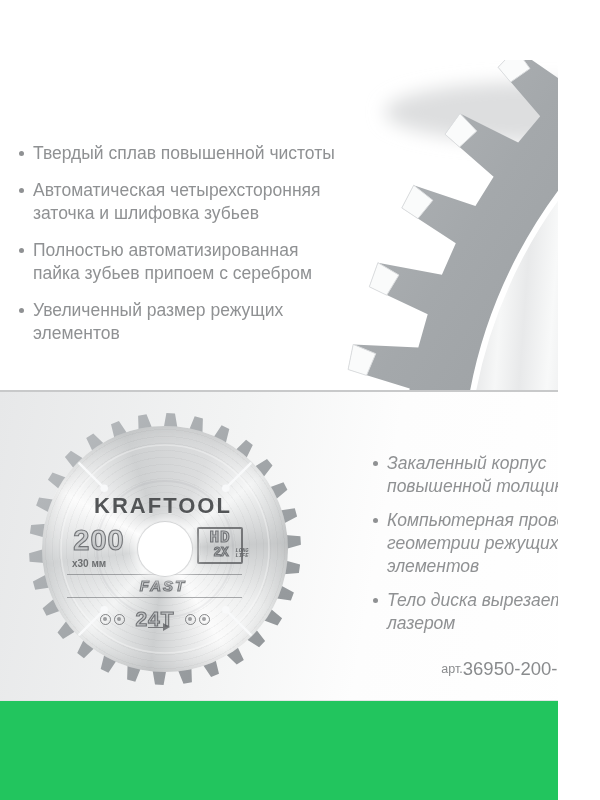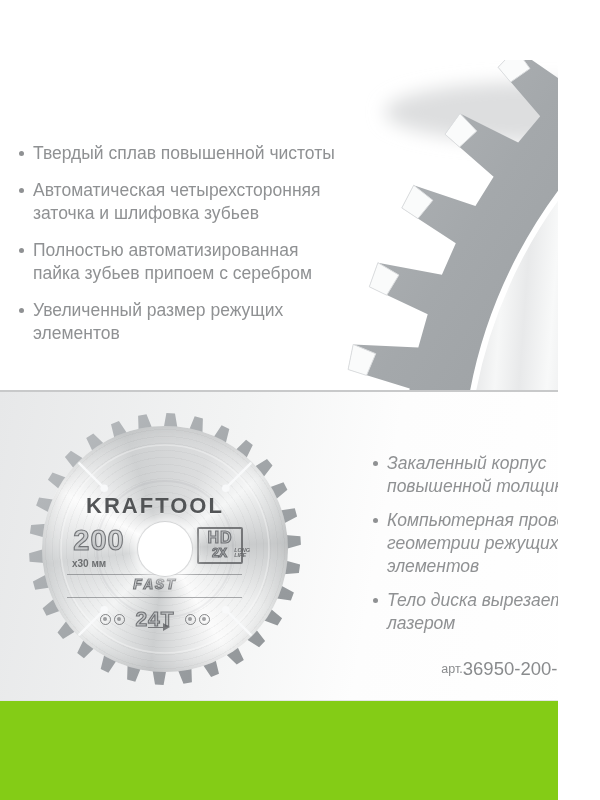--- a/index.html
+++ b/index.html
@@ -1,16 +1,16 @@
 <!DOCTYPE html>
 <html><head>
 <meta charset="utf-8">
 <style>
   html,body{margin:0;padding:0;background:#fff;}
-  .page{position:relative;width:558px;height:800px;background:#84cc16;overflow:hidden;
+  .page{position:relative;width:558px;height:800px;background:#22c55e;overflow:hidden;
         font-family:"Liberation Sans","DejaVu Sans",sans-serif;}
 
   
   .top-section{position:absolute;left:0;top:0;width:600px;height:391px;background:#ffffff;}
   .macro-photo{position:absolute;right:0;top:60px;width:300px;height:331px;}
 
   .features{list-style:none;margin:0;padding:0;position:absolute;}
   .features li{display:flex;align-items:flex-start;}
   .features .dot{flex:0 0 5px;width:5px;height:5px;border-radius:50%;background:#8f9193;margin:9px 9px 0 0;}
   .features .txt{font-size:17.5px;line-height:23px;color:#8f9193;}
@@ -29,36 +29,36 @@
   .blade{position:absolute;left:25px;top:19px;width:280px;height:280px;}
   .blade svg{position:absolute;left:0;top:0;}
   .blade-body{position:absolute;left:17px;top:15px;width:246px;height:246px;border-radius:50%;
       background:
         repeating-radial-gradient(circle at 50% 50%, rgba(100,102,104,0.05) 0 1px, rgba(255,255,255,0) 1px 7px),
         conic-gradient(from 25deg,#dcddde 0deg,#f5f6f6 28deg,#c9cbcc 62deg,#eeefef 96deg,#fbfbfb 124deg,#cdcfd0 162deg,#f3f4f4 198deg,#d4d6d7 238deg,#fcfcfc 274deg,#cfd1d2 316deg,#dcddde 360deg);
       box-shadow:inset 0 0 18px rgba(120,122,124,.25);}
   .hub{position:absolute;left:113px;top:111px;width:54px;height:54px;border-radius:50%;background:#fff;
       box-shadow:0 0 0 1px rgba(175,177,179,.45),0 0 12px 4px rgba(255,255,255,.9);}
 
-  .mark{position:absolute;left:0;width:260px;text-align:center;}
+  .mark{position:absolute;left:8px;width:260px;text-align:center;}
   .outline{color:rgba(150,153,156,.30);-webkit-text-stroke:1.1px rgba(92,94,97,.82);}
   .brand-logo{top:82px;font-size:22px;font-weight:800;letter-spacing:2px;color:rgba(68,70,73,.92);
       text-shadow:0 1px 0 rgba(255,255,255,.35);}
   .size-block{position:absolute;left:44px;top:113px;width:60px;text-align:center;}
   .size-num{font-size:29px;font-weight:800;letter-spacing:1px;}
   .size-bore{font-size:10px;font-weight:700;color:rgba(88,90,93,.85);margin-top:1px;text-align:left;padding-left:3px;}
   .hd-box{position:absolute;left:172px;top:116px;width:42px;border:2px solid rgba(85,87,90,.75);
-      border-radius:2px;padding:1px 0 2px 0;text-align:center;}
+      border-radius:2px;padding:1px 0 2px 0;text-align:center;font-family:Liberation Mono, monospace;}
   .hd-top{font-size:16px;font-weight:800;letter-spacing:1px;line-height:16px;}
   .hd-row{display:flex;justify-content:center;align-items:center;gap:7px;padding-left:22px;}
   .x2{font-size:12.5px;font-weight:800;}
   .ll{display:flex;flex-direction:column;font-size:5.5px;font-weight:700;line-height:5.5px;color:rgba(88,90,93,.85);text-align:left;}
   .rule{position:absolute;left:42px;width:175px;height:1px;background:rgba(92,94,97,.5);}
   .rule1{top:163px;} .rule2{top:186px;}
-  .series{top:166px;font-size:15px;font-weight:800;font-style:italic;letter-spacing:2px;font-family:Liberation Mono, monospace;}
+  .series{top:166px;font-size:15px;font-weight:800;font-style:italic;letter-spacing:2px;}
   .teeth-row{position:absolute;left:0;top:189px;width:260px;display:flex;justify-content:center;align-items:center;}
   .picto{width:11px;height:11px;border:1.2px solid rgba(88,90,93,.7);border-radius:50%;box-sizing:border-box;
       margin:0 1.5px;position:relative;}
   .picto::after{content:"";position:absolute;left:2px;top:2px;width:4px;height:4px;border-radius:50%;
       background:rgba(88,90,93,.55);}
   .teeth-count{font-size:21px;font-weight:800;letter-spacing:1px;margin:7px 9px;}
   .rot-arrow{position:absolute;left:123px;top:212px;width:22px;height:9px;}
   .rot-arrow .shaft{position:absolute;left:0;top:3.5px;width:15px;height:1.6px;background:rgba(88,90,93,.75);}
   .rot-arrow .head{position:absolute;right:0;top:0;width:0;height:0;border-left:7px solid rgba(88,90,93,.75);
       border-top:4.5px solid transparent;border-bottom:4.5px solid transparent;}

